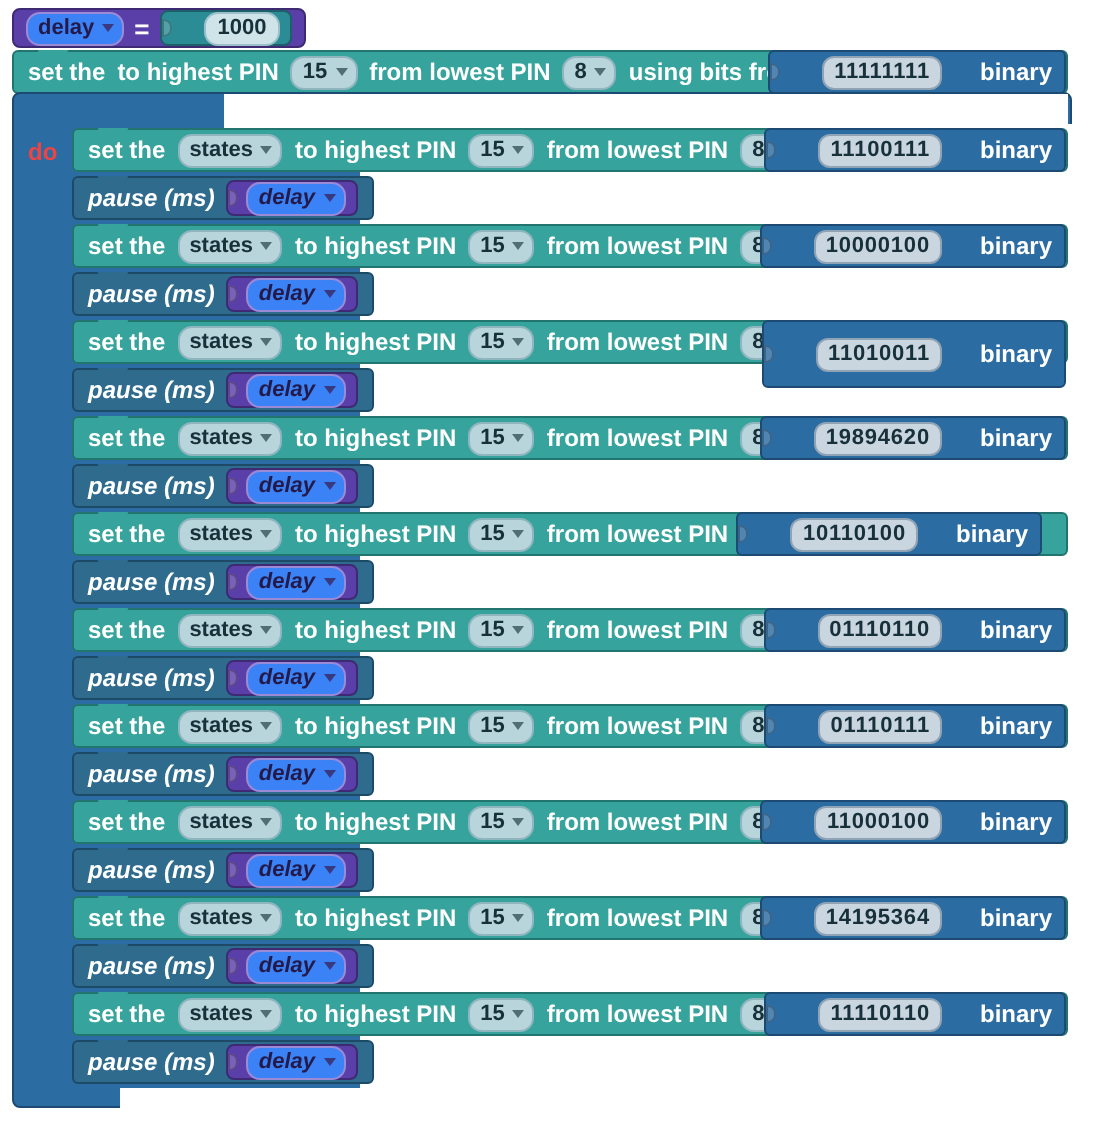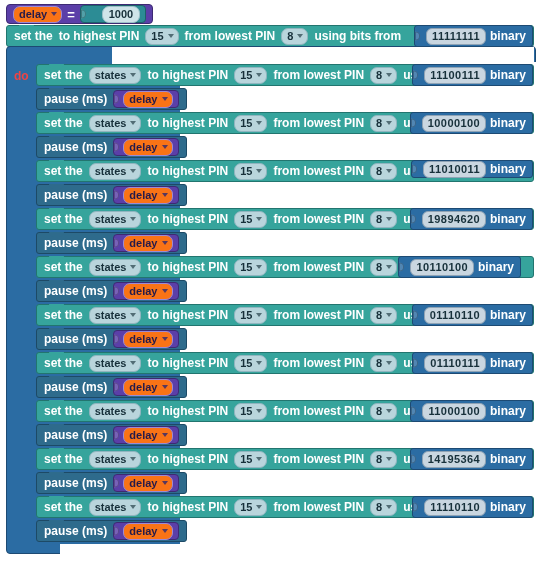--- a/index.html
+++ b/index.html
@@ -51,21 +51,21 @@
     padding: 0 4px 0 5px;
     background: #b9d5dc;
     border: 1px solid #8fb5bf;
     border-radius: 7px;
     color: #17303a;
     font-size: 11px;
     font-weight: bold;
     line-height: 1;
   }
   .field.purple {
-    background: #f97316;
+    background: #3b82f6;
     border-color: #9b8ad6;
     color: #241a4a;
   }
   .field.num {
     background: #cfe4e9;
     border-color: #9cc0c9;
     border-radius: 7px;
     padding: 0 6px;
   }
   .field.bin {
@@ -129,37 +129,38 @@
     border-radius: 4px;
     padding: 0 5px 0 0;
     gap: 2px;
   }
   
   .val-bin {
     background: #2b6ca3;
     border: 1px solid #1d4a73;
     border-radius: 3px;
     padding: 0 6px 0 0;
-    gap: 4px;
+    gap: 19px;
   }
 
   
   .stmt-teal {
     background: #36a49c;
     border: 1px solid #22756f;
     border-radius: 3px;
     padding: 0 0 0 7px;
     gap: 6px;
   }
   .stmt-dark {
     background: #2e6b8c;
     border: 1px solid #1d4a66;
     border-radius: 3px;
     padding: 0 7px;
     gap: 6px;
+    font-style: italic;
   }
   
   .notch {
     position: absolute;
     top: -1px;
     left: 12px;
     width: 15px;
     height: 5px;
     background: inherit;
     border-radius: 0 0 6px 6px;
@@ -312,21 +313,21 @@
       <span class="field ">
         <span>15</span>
         <span class="caret"></span>
       </span>
       <span class="lbl">from lowest PIN</span>
       <span class="field ">
         <span>8</span>
         <span class="caret"></span>
       </span>
       <span class="lbl">using bits from</span>
-      <div class="blk val-bin" style="position: absolute; right: 0px; top: -1px; height: 18px;">
+      <div class="blk val-bin" style="position: absolute; right: 0px; top: -1px; height: 34px;">
         <span class="plug"></span>
         <span class="field bin">11010011</span>
         <span class="lbl">binary</span>
       </div>
     </div>
     <div class="blk stmt-dark" style="left: 36px; top: 184px; height: 22px;">
       <span class="notch"></span>
       <span class="lbl">pause (ms)</span>
       <div class="blk val-var" style="position: static; height: 18px;">
         <span class="plug"></span>

